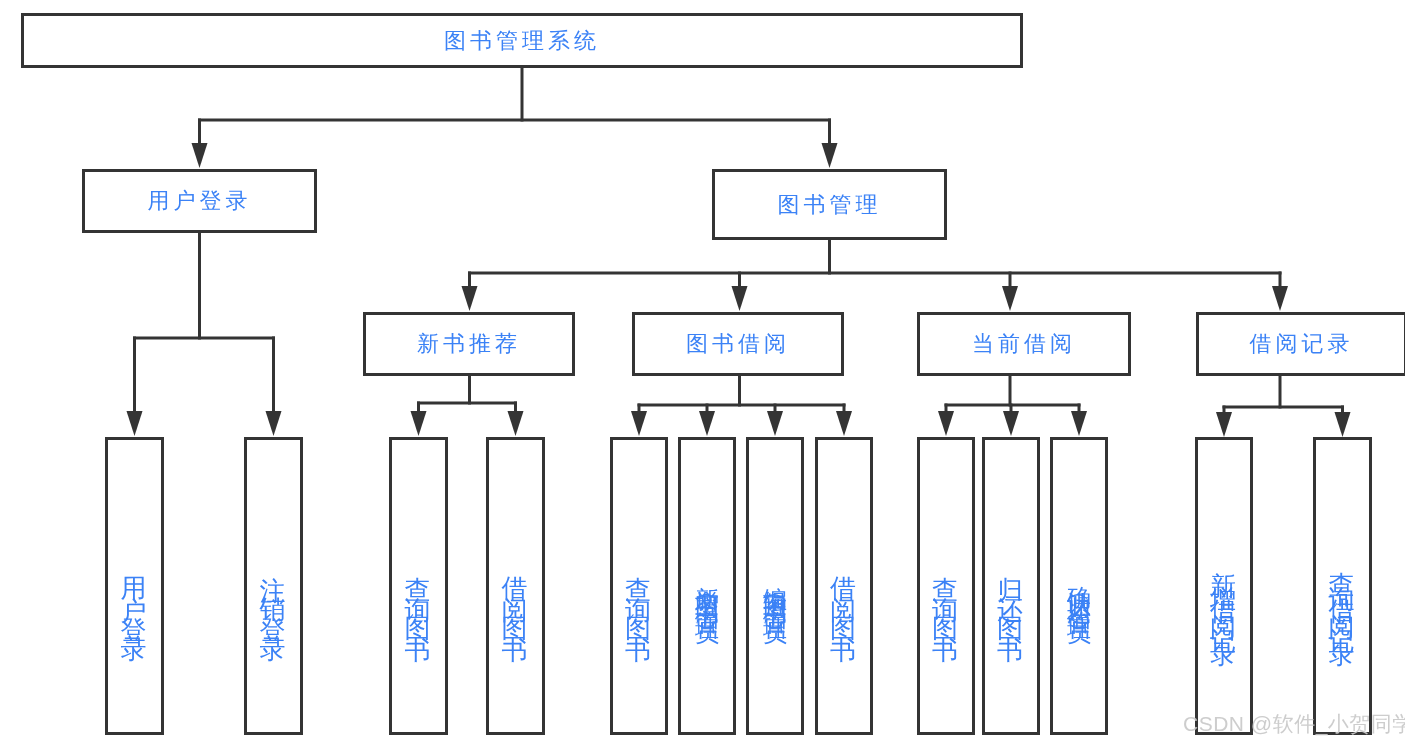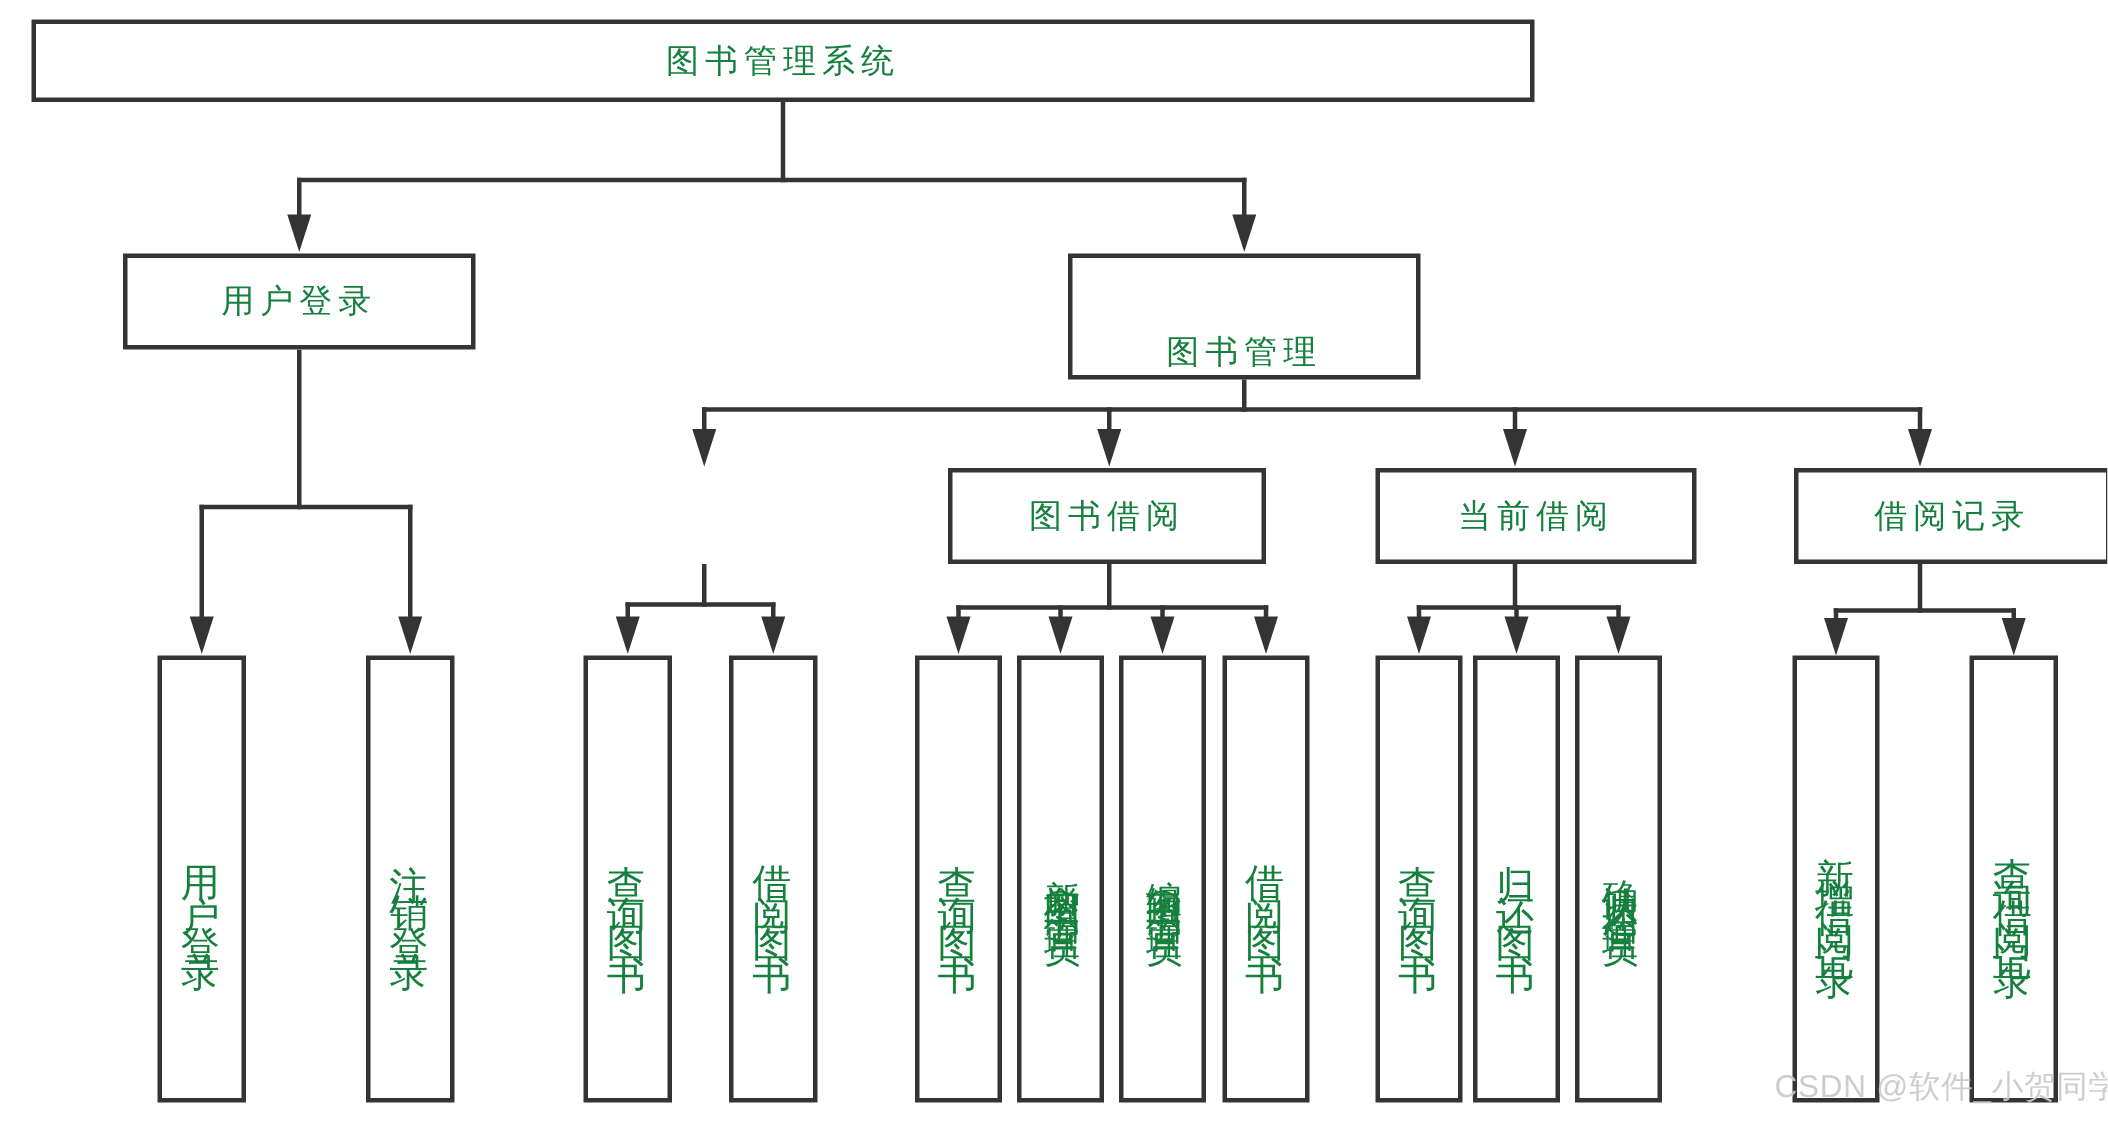--- a/index.html
+++ b/index.html
@@ -19,21 +19,21 @@
   svg.connectors {
     position: absolute;
     left: 0; top: 0;
     width: 1405px; height: 747px;
   }
   .box {
     position: absolute;
     box-sizing: border-box;
     background: #ffffff;
     border: 3px solid #343434;
-    color: #15803d;
+    color: #3b82f6;
     display: flex;
     align-items: center;
     justify-content: center;
     text-align: center;
   }
   .hbox {
     font-size: 22px;
     letter-spacing: 4px;
     white-space: nowrap;
   }
@@ -138,24 +138,27 @@
     </g>
   </svg>
 
   <div class="box hbox" style="left:21px; top:13px; width:1002px; height:55px;">
     <span>图书管理系统</span>
   </div>
 
   <div class="box hbox" style="left:82px; top:169px; width:235px; height:64px;">
     <span>用户登录</span>
   </div>
-  <div class="box hbox" style="left:712px; top:169px; width:235px; height:84px;align-items:flex-end;">
+  <div class="box hbox" style="left:712px; top:169px; width:235px; height:71px;">
     <span>图书管理</span>
   </div>
 
+  <div class="box hbox" style="left:363px; top:312px; width:212px; height:64px;">
+    <span>新书推荐</span>
+  </div>
   <div class="box hbox" style="left:632px; top:312px; width:212px; height:64px;">
     <span>图书借阅</span>
   </div>
   <div class="box hbox" style="left:903px; top:312px; width:214px; height:64px;margin-left:14px;">
     <span>当前借阅</span>
   </div>
   <div class="box hbox" style="left:1196px; top:312px; width:211px; height:64px;">
     <span>借阅记录</span>
   </div>
 

